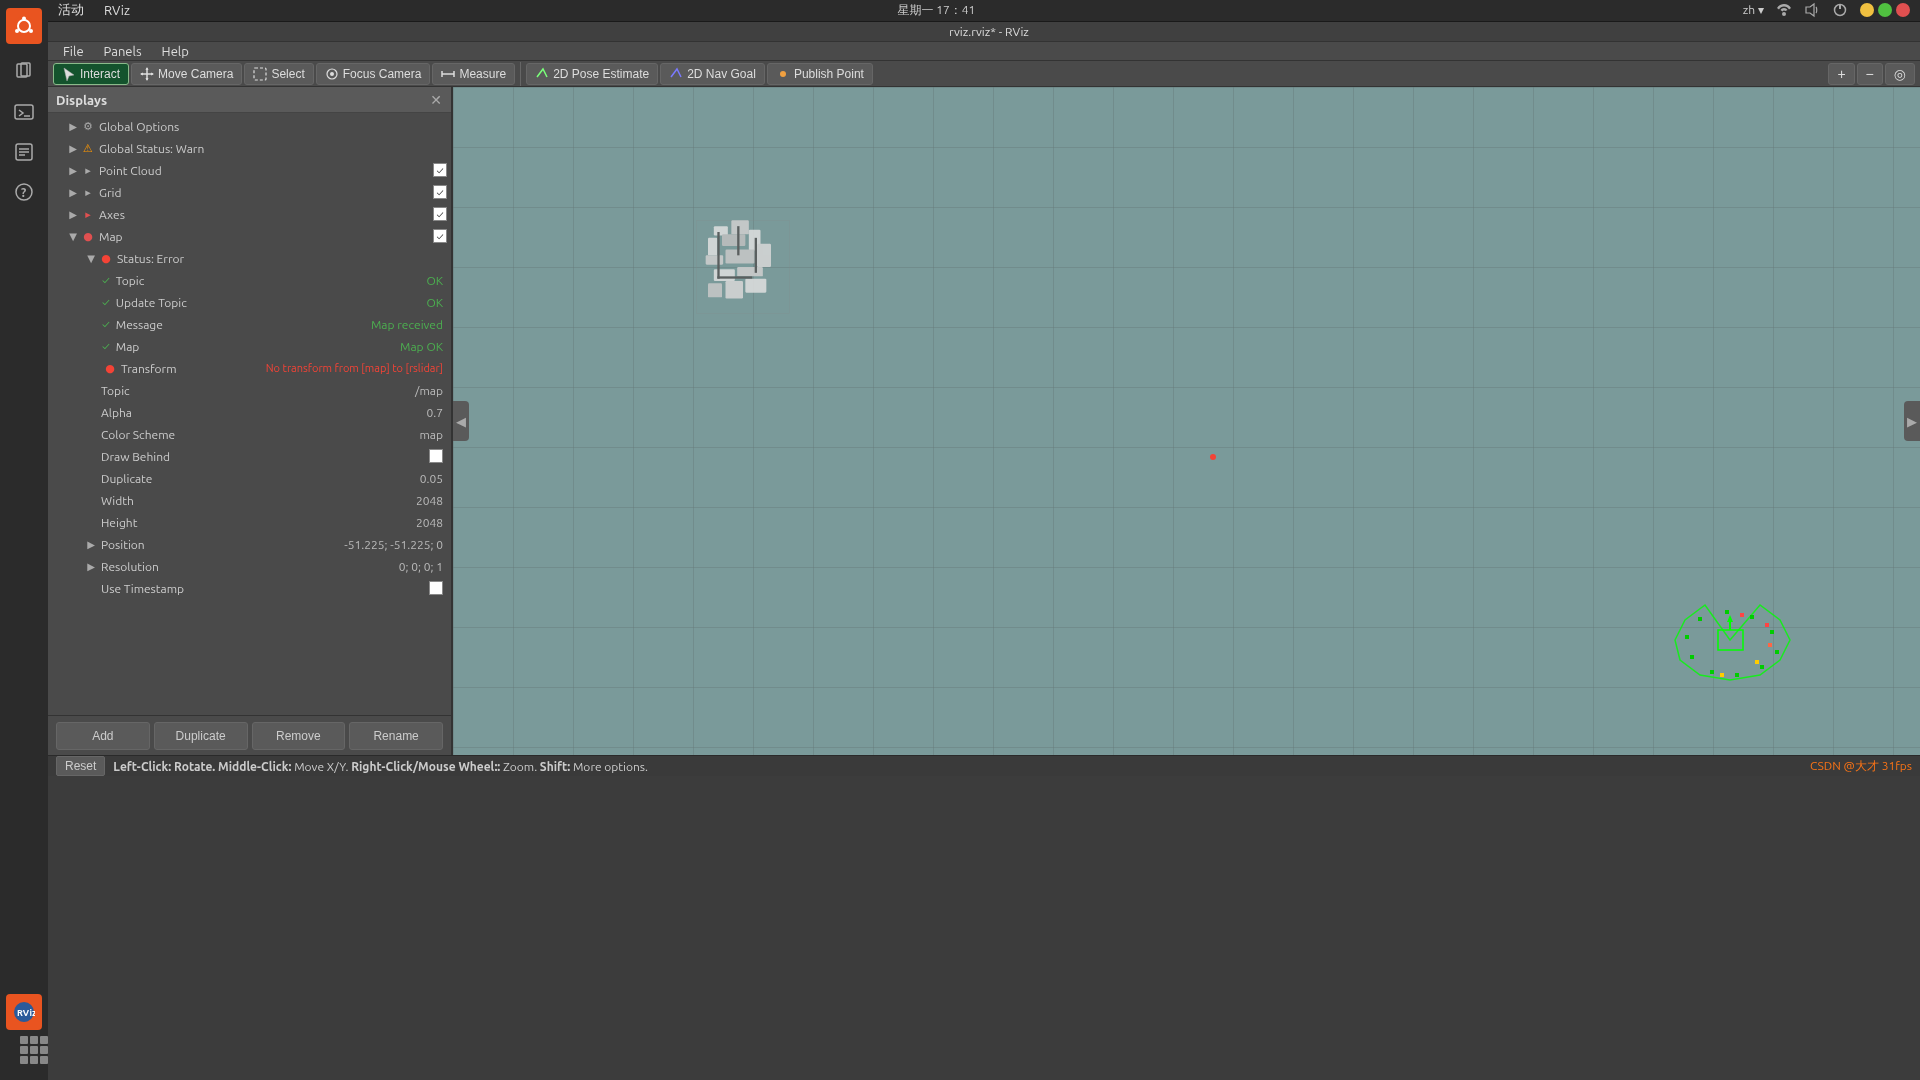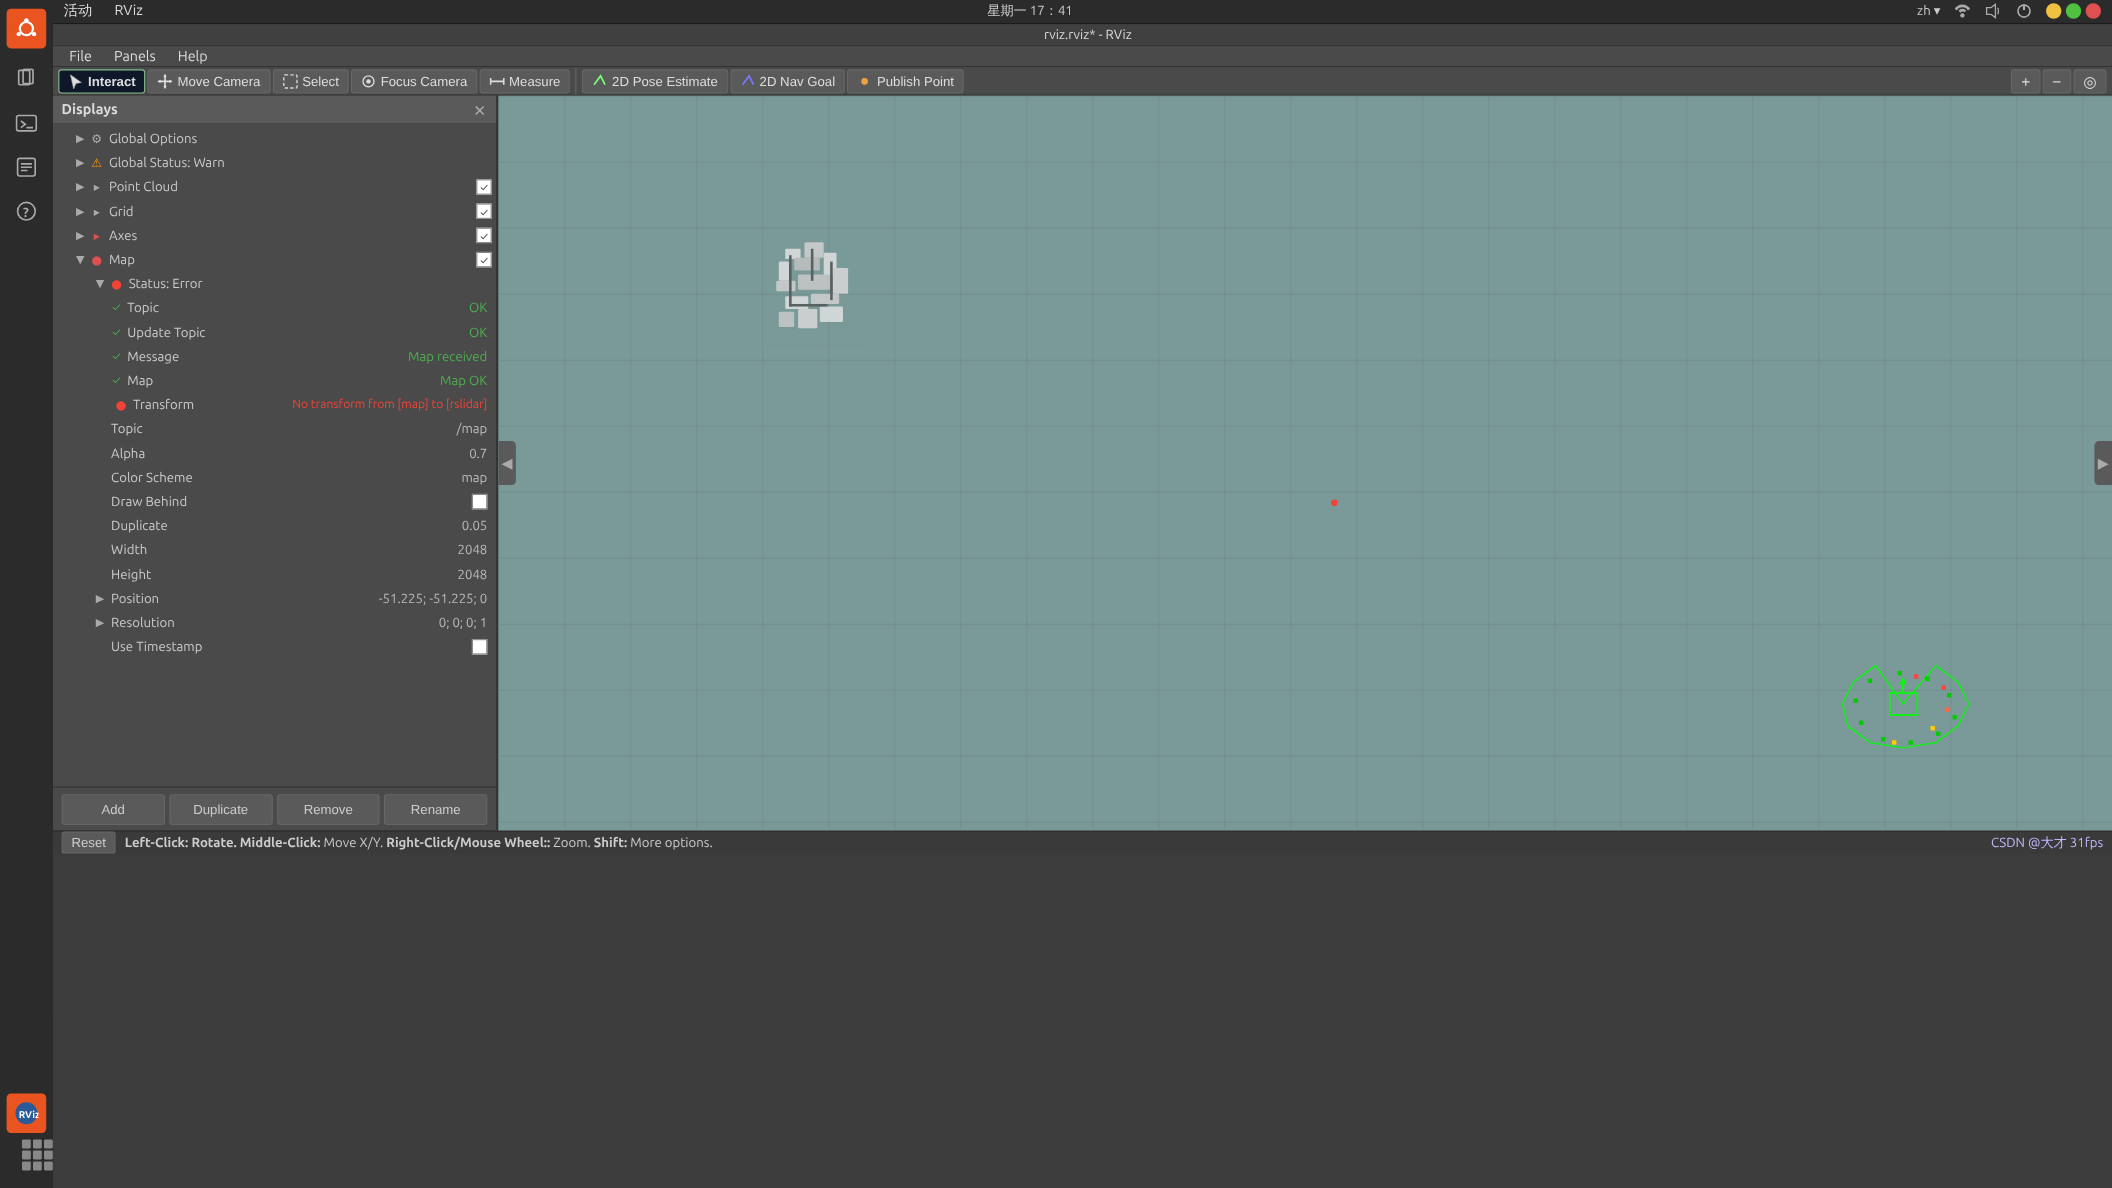--- a/index.html
+++ b/index.html
@@ -104,23 +104,22 @@
       gap: 4px;
       padding: 3px 8px;
       background: #5a5a5a;
       border: 1px solid #666;
       border-radius: 3px;
       cursor: pointer;
       color: #ddd;
       font-size: 12px;
     }
     .toolbar-btn.active {
-      background: #0f172a;
+      background: #14532d;
       border-color: #8aba8a;
-      font-weight: bold;
     }
     .toolbar-sep {
       width: 1px;
       height: 24px;
       background: #666;
       margin: 0 3px;
     }
 
     
     #main {
@@ -350,21 +349,21 @@
     #statusbar .reset-btn {
       background: #5a5a5a;
       border: 1px solid #666;
       color: #ccc;
       padding: 2px 8px;
       cursor: pointer;
       font-size: 12px;
       border-radius: 2px;
     }
     #statusbar-text { flex: 1; }
-    #statusbar-right { color: #c4b5fd; }
+    #statusbar-right { color: #f97316; }
 
     
     ::-webkit-scrollbar { width: 8px; }
     ::-webkit-scrollbar-track { background: #3a3a3a; }
     ::-webkit-scrollbar-thumb { background: #666; border-radius: 4px; }
 
     
     #activity-bar {
       position: fixed;
       left: 0;

